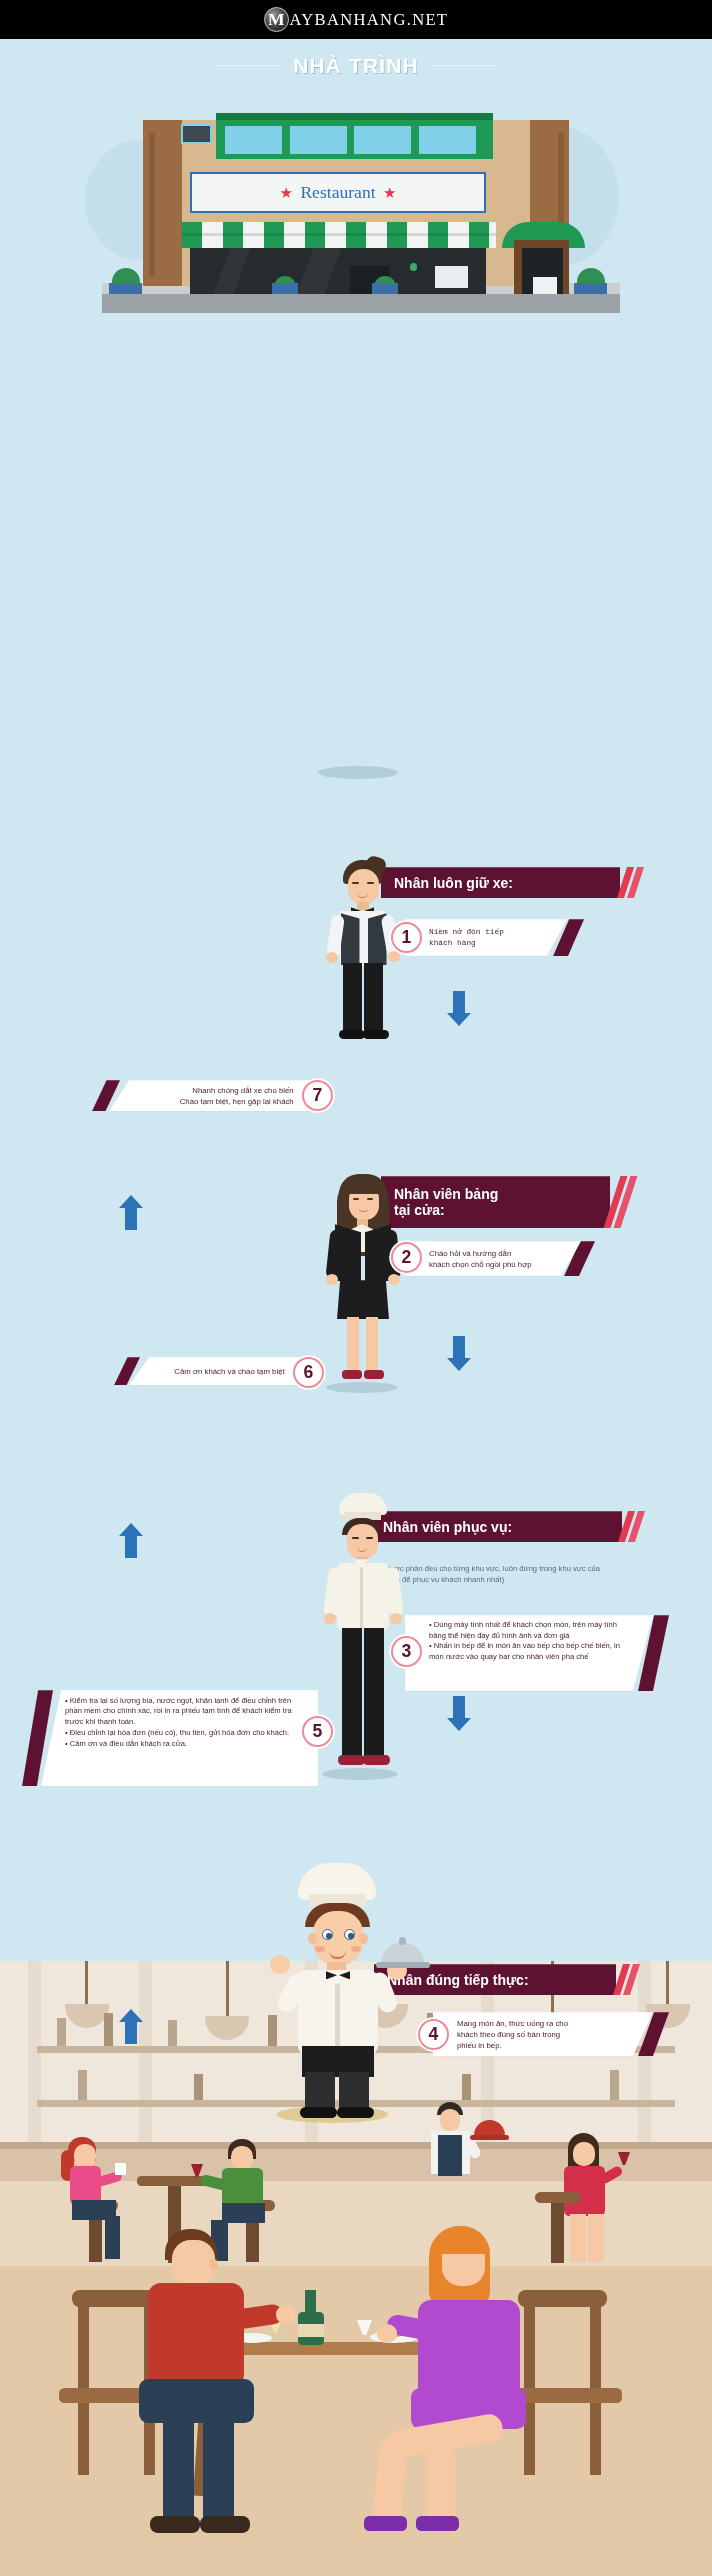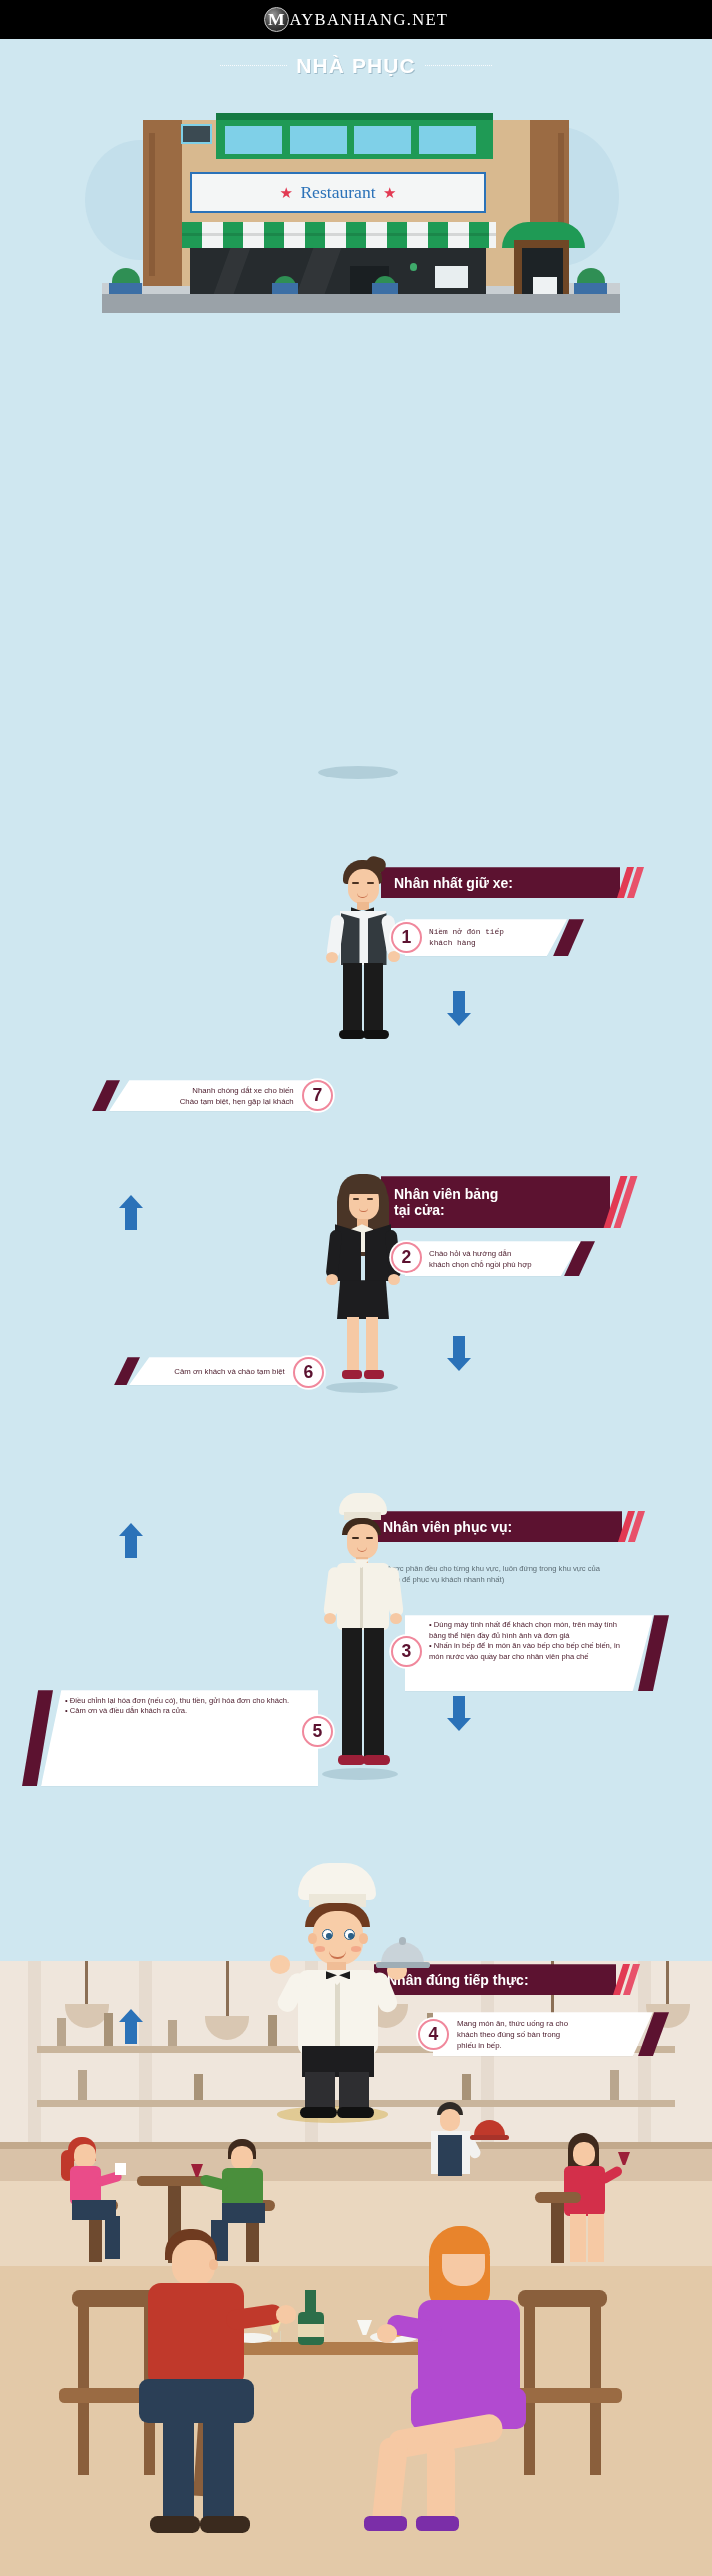--- a/index.html
+++ b/index.html
@@ -112,21 +112,21 @@
 <div class="topbar">
   <div class="logo-wrap">
     <div class="logo-mark">M</div>
     <div class="logo-text">AYBANHANG.NET</div>
   </div>
 </div>
 
 <div class="title-zone">
   <div class="title-2row">
     <span class="dot-rule"></span>
-    <span class="title-2">NHÀ PHỤC</span>
+    <span class="title-2">NHÀ TRÌNH</span>
     <span class="dot-rule"></span>
   </div>
 </div>
 
 <div class="building-zone">
 
   <div class="bg-blob" style="left:85px;  top:55px;  width:111px; height:120px;"></div>
   <div class="bg-blob" style="left:499px; top:42px;  width:120px; height:139px;"></div>
 
   <div class="el" style="left:102px; top:208px; width:518px; height:20.3px; background:#9aa2a8;"></div>
@@ -180,21 +180,21 @@
   <div class="el" style="left:272px; top:198px; width:26px; height:11px; background:#3c6fa5;"></div>
   <div class="el" style="left:374px; top:191px; width:22px; height:11px; border-radius:11px 11px 0 0; background:#2f8f54;"></div>
   <div class="el" style="left:372px; top:198px; width:26px; height:11px; background:#3c6fa5;"></div>
   <div class="el" style="left:577px; top:183px; width:28px; height:16.6px; border-radius:14px 14px 0 0; background:#2f8f54;"></div>
   <div class="el" style="left:574px; top:198px; width:33px; height:11px; background:#3c6fa5;"></div>
 </div>
 
 <div class="section">
 
   <div class="banner banner-r" style="left:381px; top:551px; width:239px; height:31px;">
-    <span class="banner-text">Nhân nhất giữ xe:</span>
+    <span class="banner-text">Nhân luôn giữ xe:</span>
   </div>
   <div class="stripes" style="left:622px; top:551px; height:31px;">
     <div class="stripe" style="height:31px;"></div>
       <div class="stripe s2" style="height:31px;"></div>
   </div>
 
   <div class="char">
     <div class="shadow-ell" style="left:318px; top:450px; width:80px; height:13px;"></div>
 
     <div class="el" style="left:343px; top:544px; width:39px; height:24px; border-radius:18.5px 18.5px 3.7px 3.7px; background:#4a3222;"></div>
@@ -376,20 +376,21 @@
       <span class="b">• Nhấn in bếp để in món ăn vào bếp cho bếp chế biến, in món nước vào quầy bar cho nhân viên pha chế</span>
     </div>
   </div>
   <div class="num-circle" style="left:391px; top:1320px;">
     <span>3</span>
   </div>
 
   <div class="wedge l" style="left:22px; top:1374px; width:31px; height:96px;"></div>
   <div class="callout left" style="left:41px; top:1374px; width:277px; height:96px; padding:5.5px 20.3px 5.5px 24px; align-items:flex-start;">
     <div class="callout-txt bullets">
+      <span class="b">• Kiểm tra lại số lượng bia, nước ngọt, khăn lạnh để điều chỉnh trên phần mềm cho chính xác, rồi in ra phiếu tạm tính để khách kiểm tra trước khi thanh toán.</span>
       <span class="b">• Điều chỉnh lại hóa đơn (nếu có), thu tiền, gửi hóa đơn cho khách.</span>
       <span class="b">• Cảm ơn và điều dẫn khách ra cửa.</span>
     </div>
   </div>
   <div class="num-circle" style="left:302px; top:1400px;">
     <span>5</span>
   </div>
 
   <div class="arrow up" style="left:119px; top:1207px;">
     <div class="head"></div>

